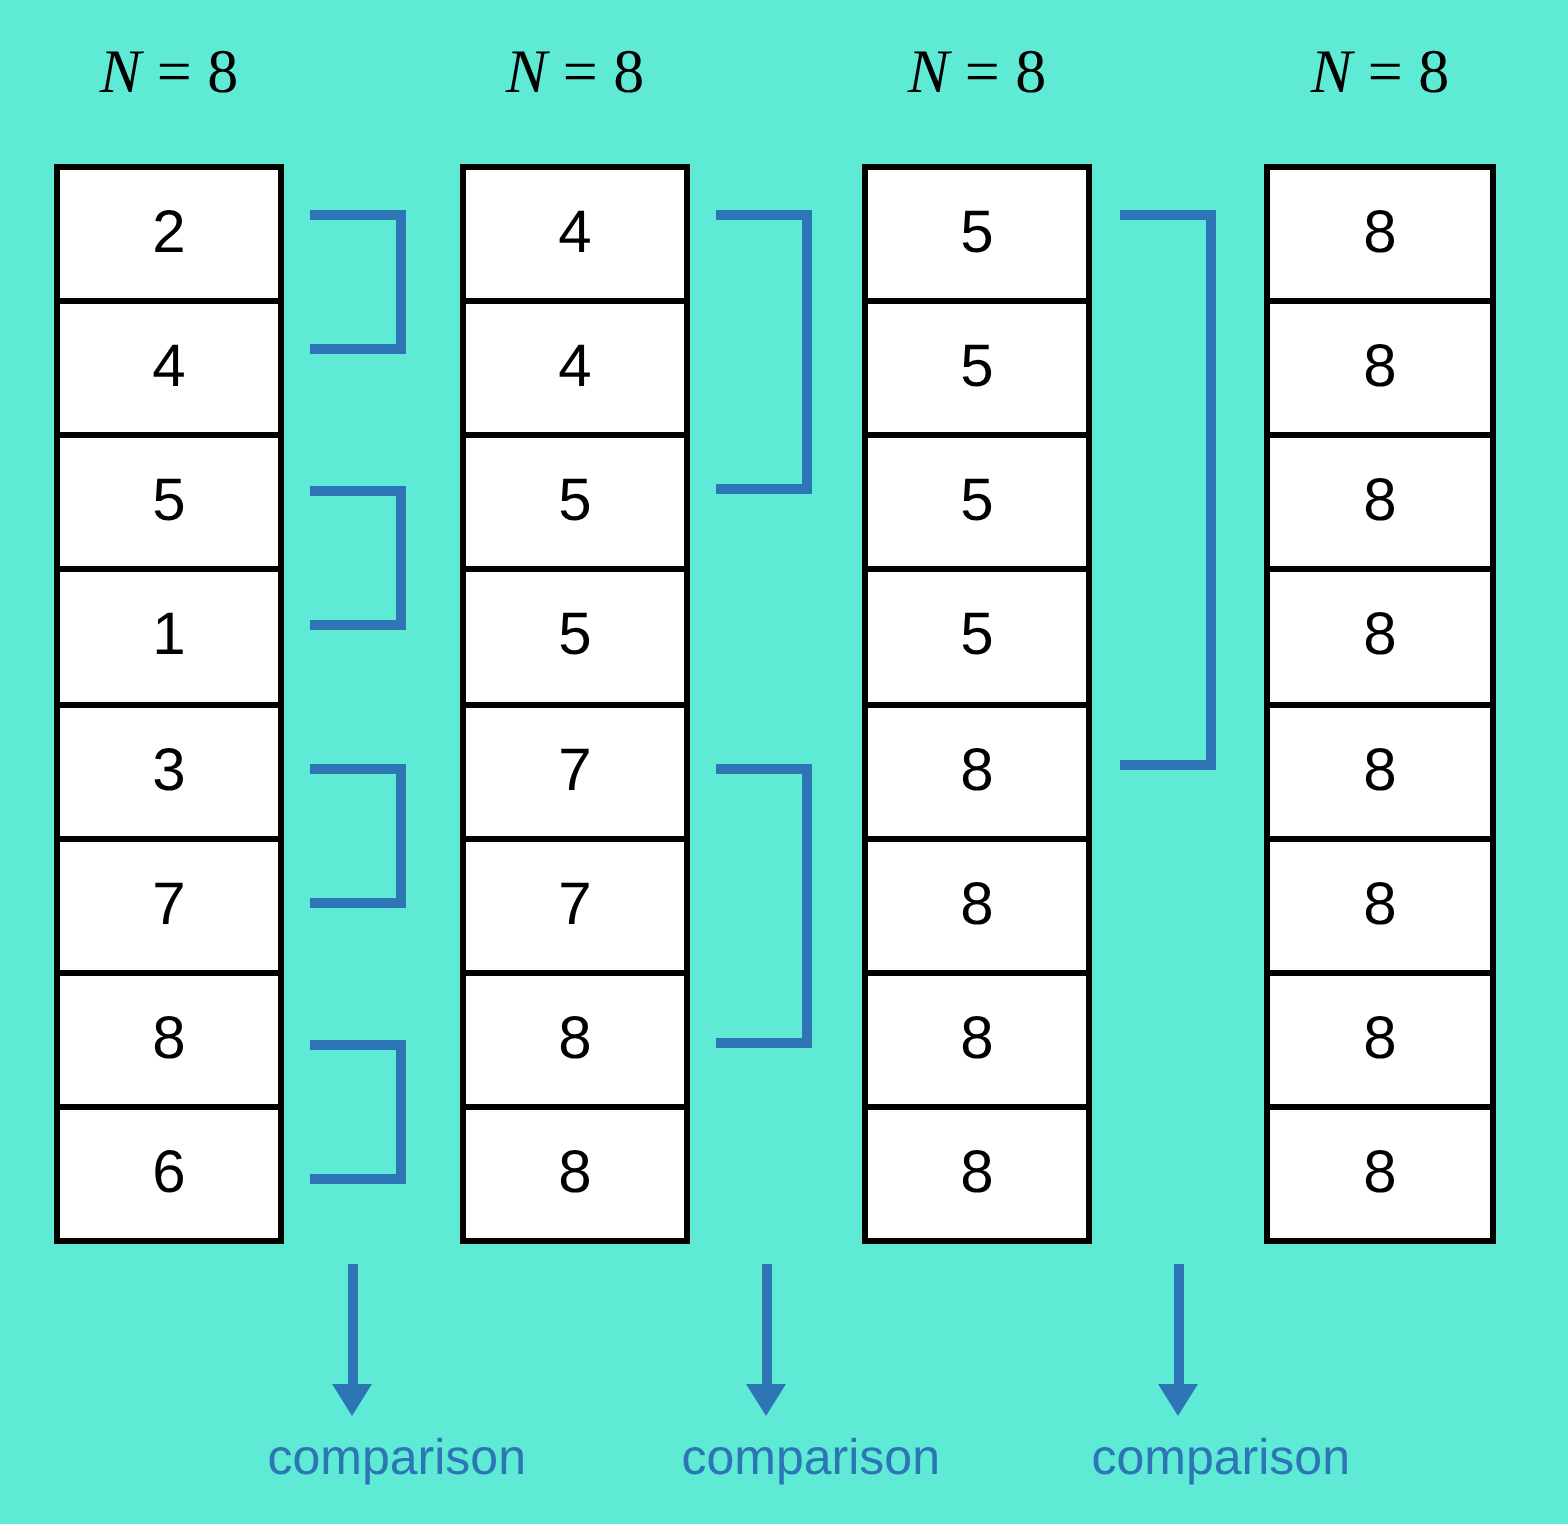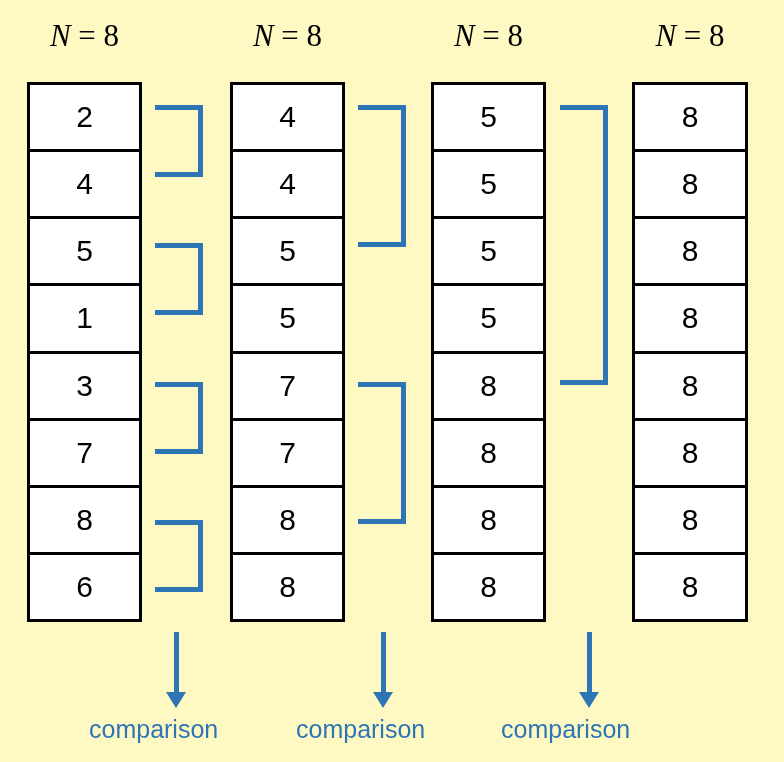--- a/index.html
+++ b/index.html
@@ -4,21 +4,21 @@
 <style>
   html, body {
     margin: 0;
     padding: 0;
     background: #ffffff;
   }
   #page {
     position: relative;
     width: 784px;
     height: 762px;
-    background: #fef9c3;
+    background: #5eead4;
     overflow: hidden;
     font-family: "Liberation Sans", sans-serif;
   }
 
   
   .col-header {
     position: absolute;
     text-align: center;
     font-family: "Liberation Serif", serif;
     font-style: italic;
@@ -80,21 +80,21 @@
     height: 0;
     border-left: 10px solid transparent;
     border-right: 10px solid transparent;
     border-top: 16px solid #2E75B6;
   }
   .comparison-label {
     position: absolute;
     font-family: "Liberation Sans", sans-serif;
     font-size: 25px;
     color: #2E75B6;
-    text-align: left;
+    text-align: right;
     white-space: nowrap;
     line-height: 1;
   }
 </style>
 </head>
 <body>
 
 <div id="page">
 
   <div class="col-header" style="left:27px; top:20px; width:115px;">

